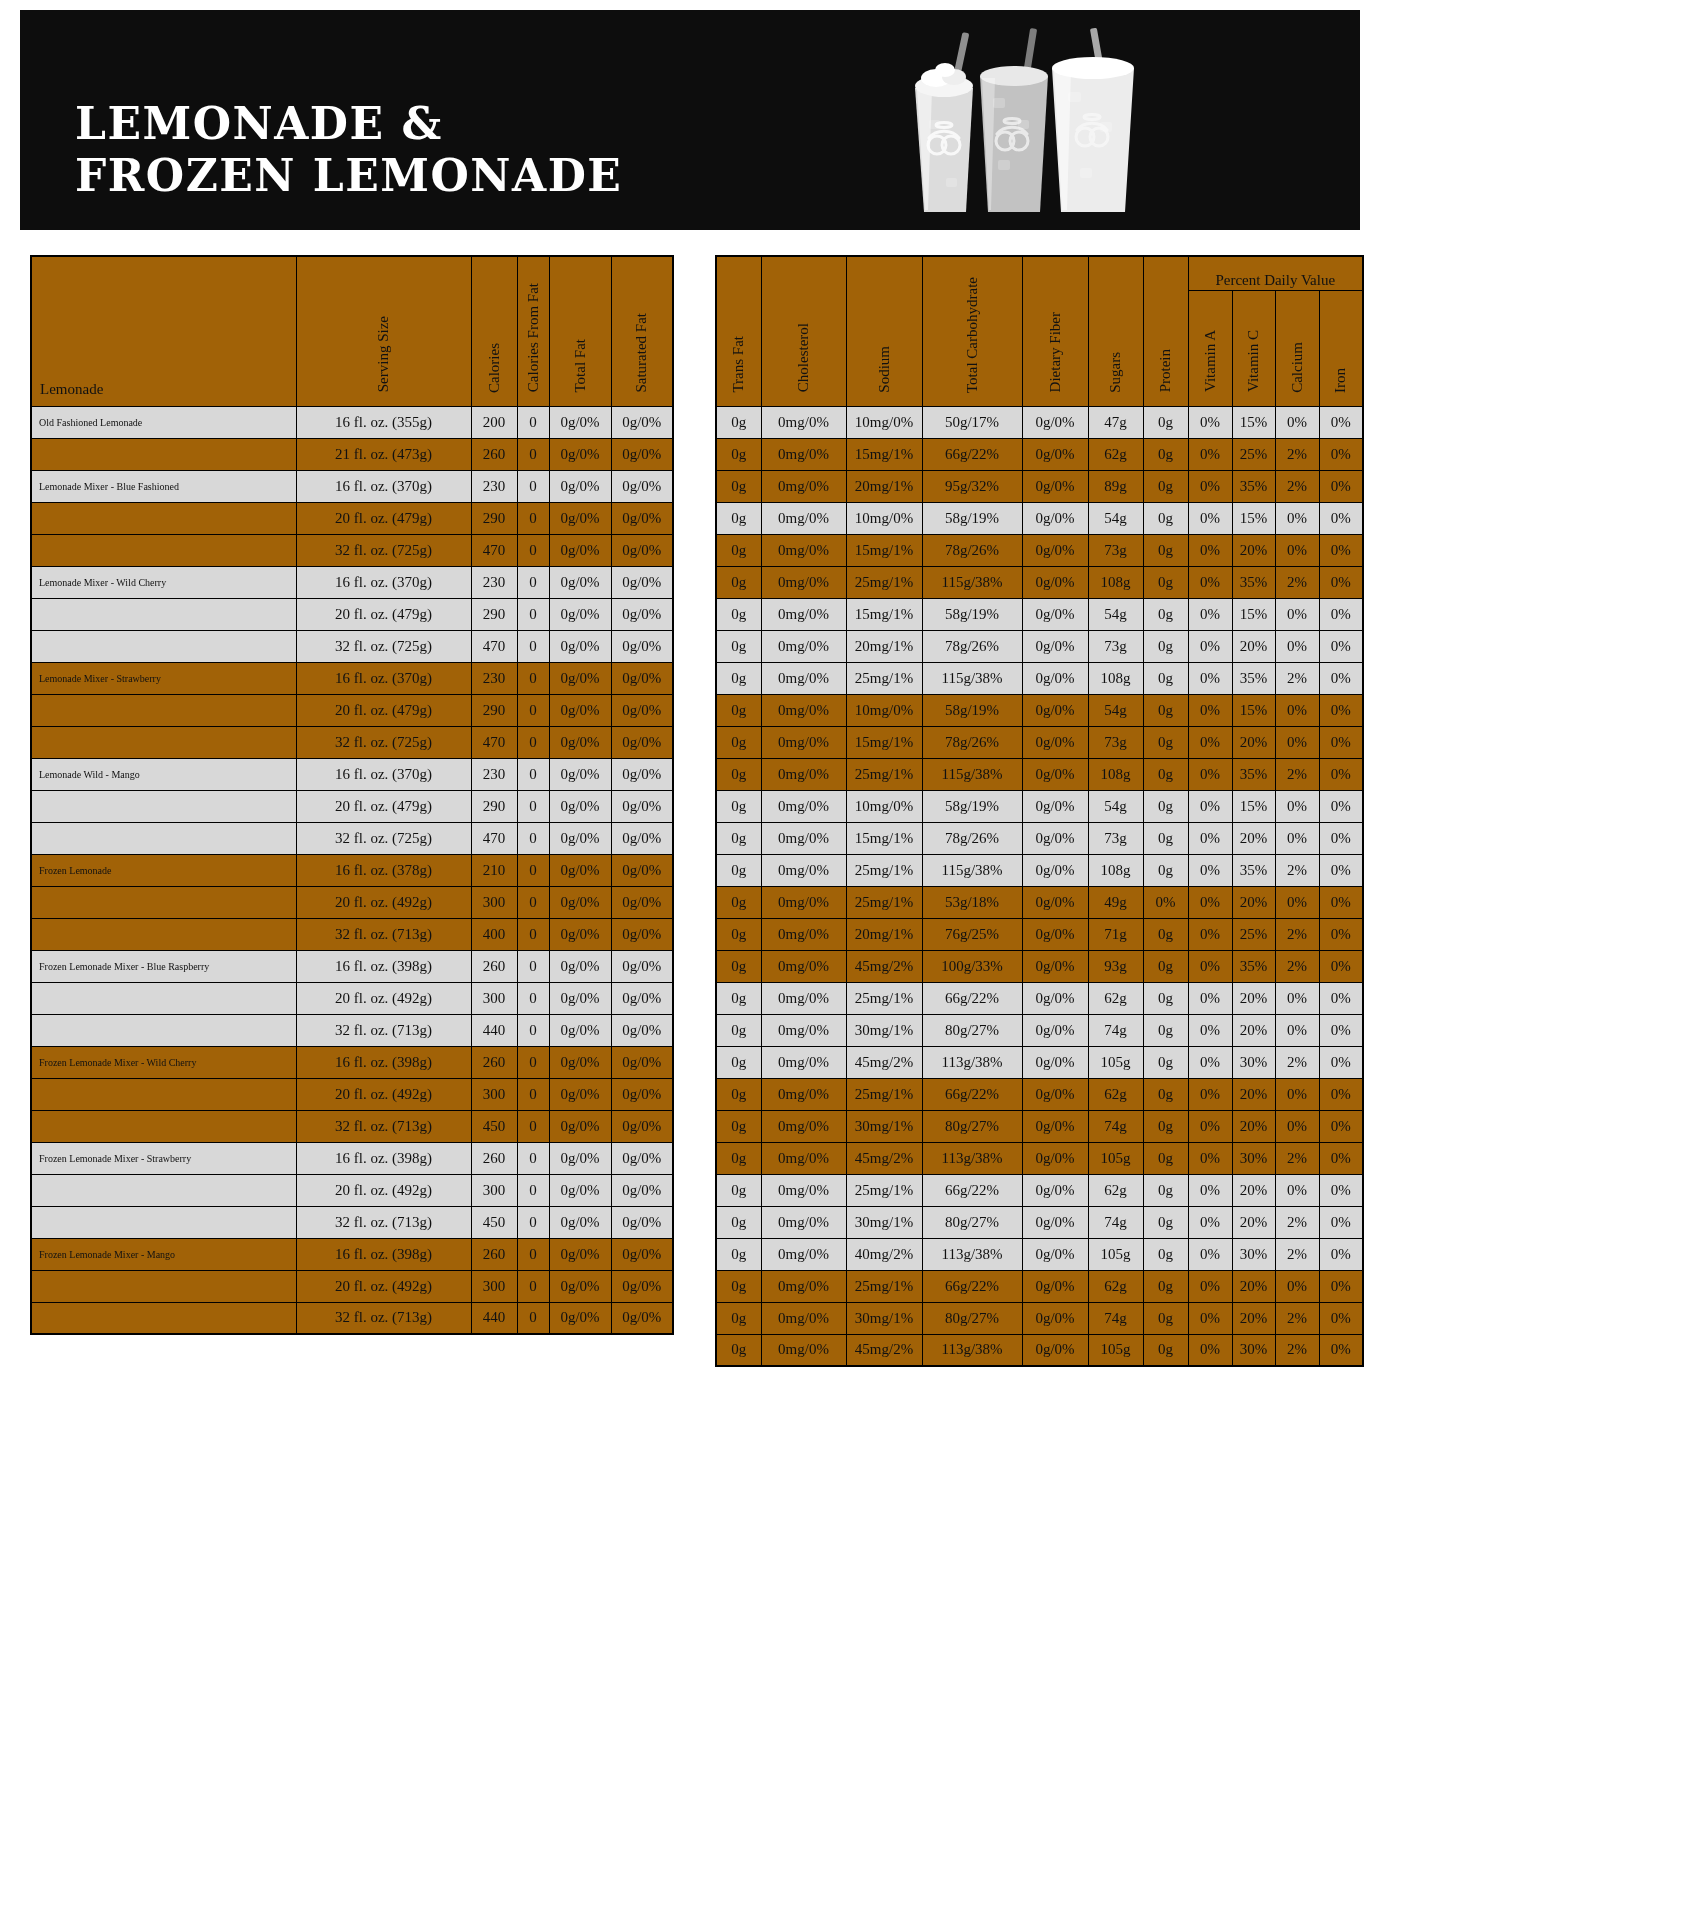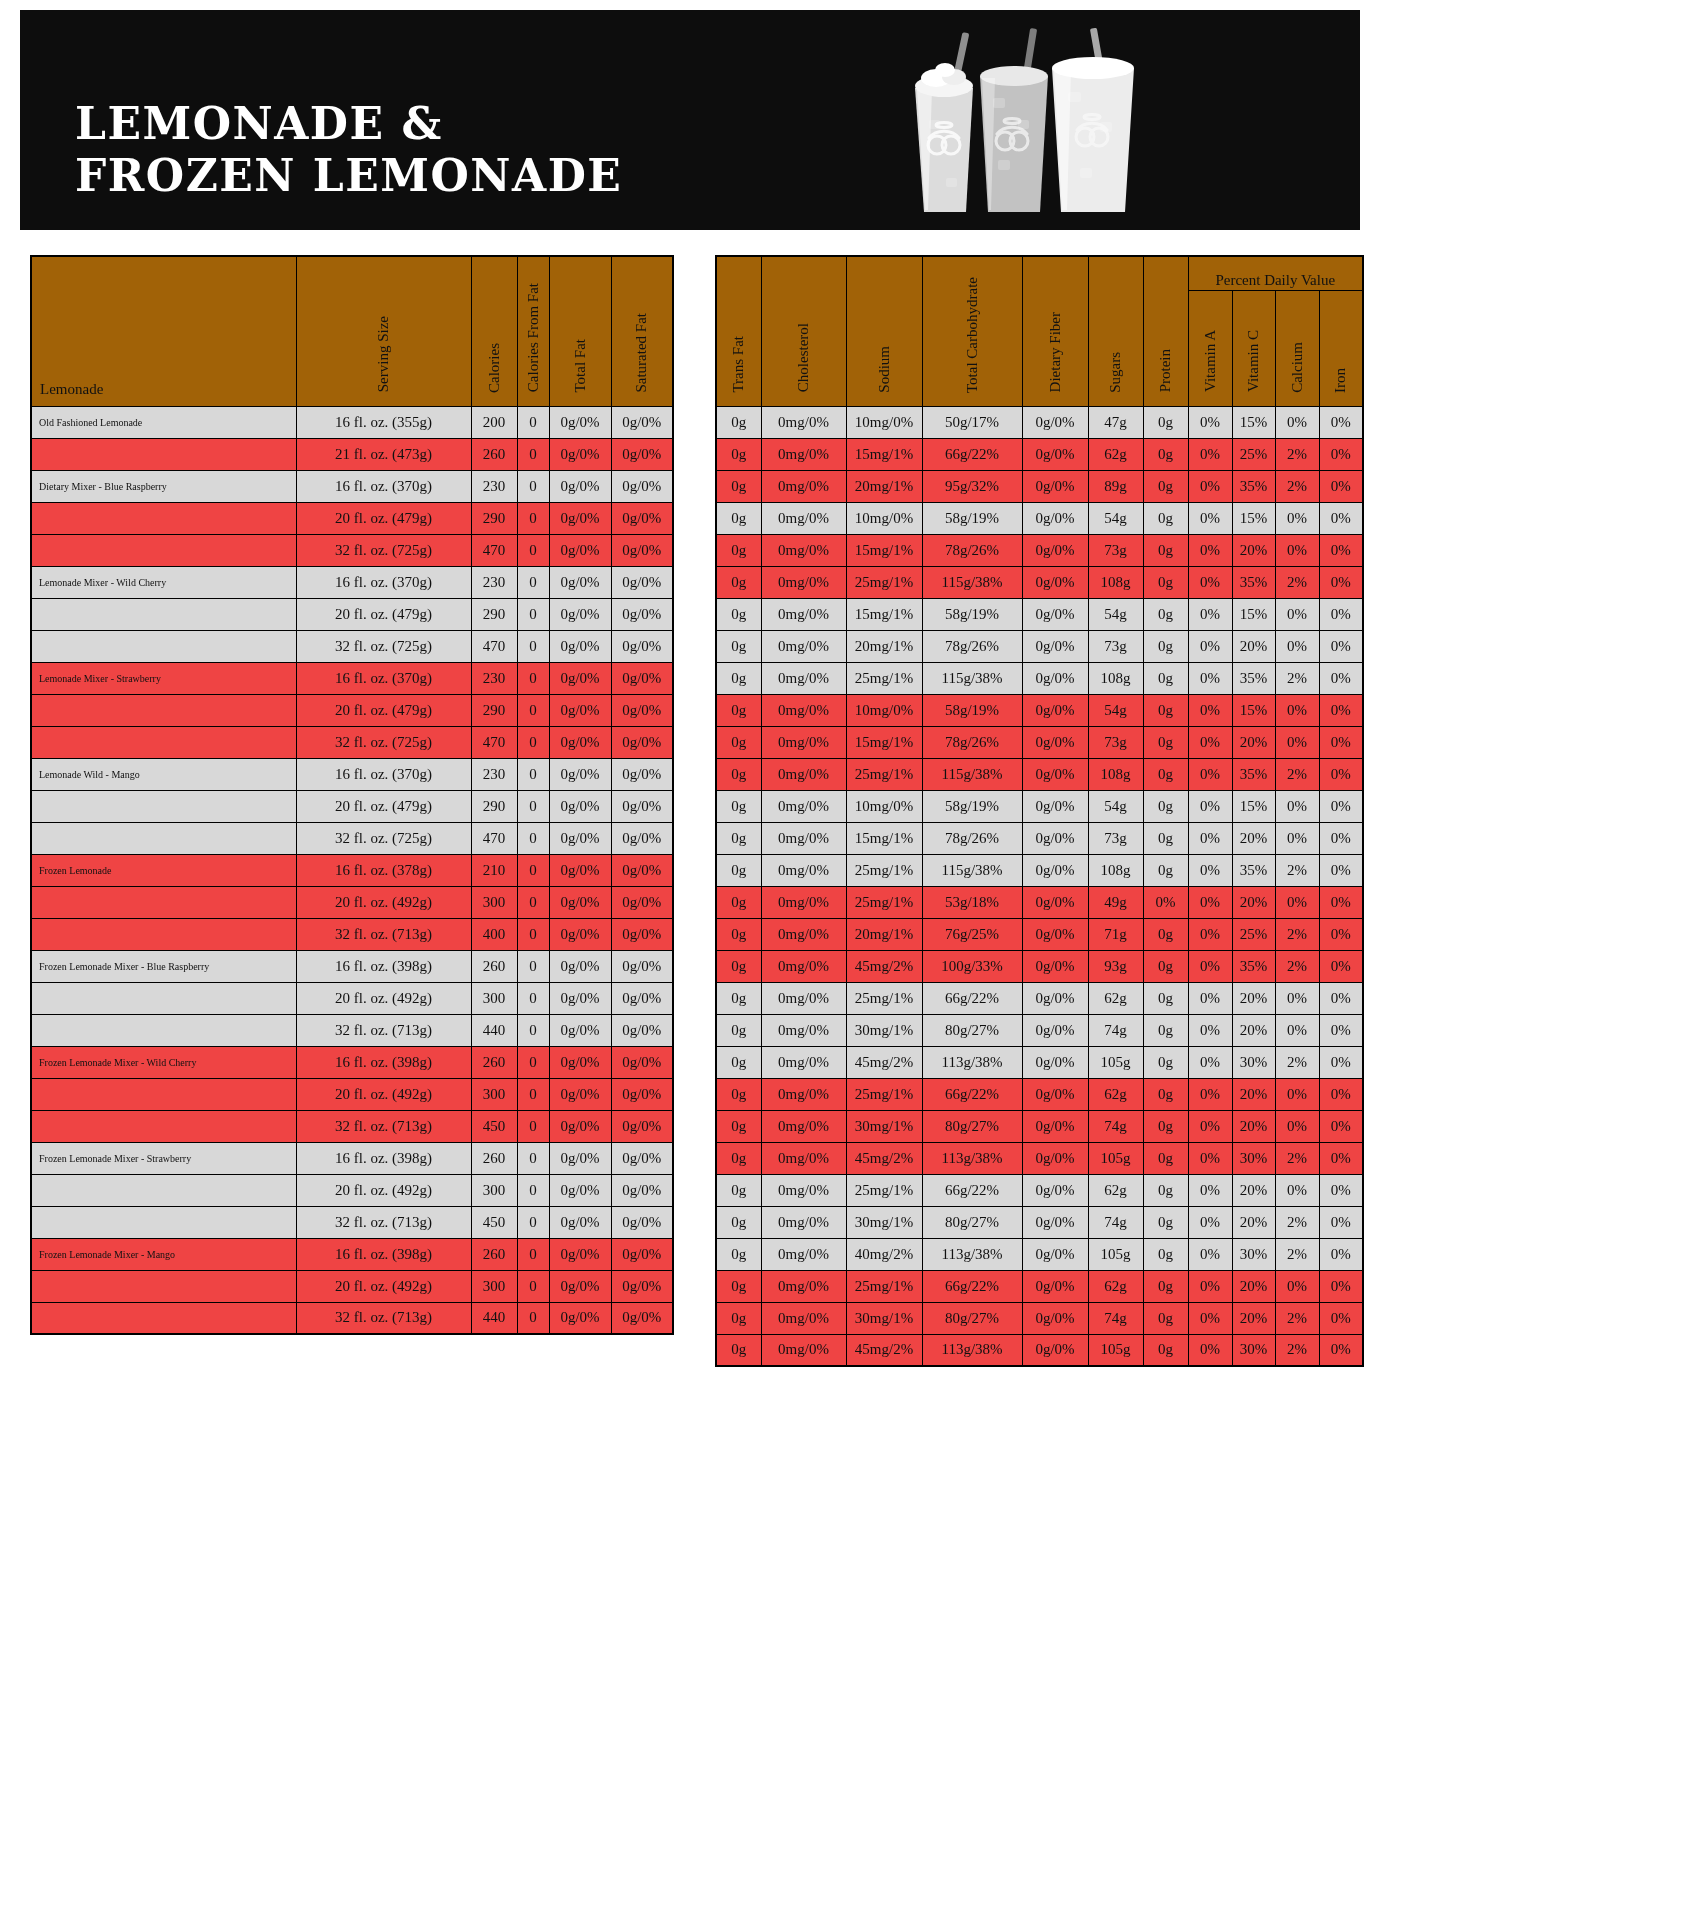--- a/index.html
+++ b/index.html
@@ -90,21 +90,21 @@
     font-size: 15px;
     padding: 0 2px;
     white-space: nowrap;
     overflow: hidden;
   }
   .nutri td.name-cell {
     text-align: left;
     padding: 0 4px 0 7px;
     font-size: 10px;
   }
-  .nutri tbody tr { background: #ef4444; }
+  .nutri tbody tr { background: #a16207; }
   .nutri tbody tr.shaded { background: var(--band-gray, #d8d8d8); }
 </style>
 </head>
 <body>
 
 <div class="page">
 
   <div class="banner">
     <div class="banner-title">
       <div>LEMONADE &amp;</div>
@@ -218,21 +218,21 @@
           </tr>
           <tr>
             <td class="name-cell"></td>
             <td>21 fl. oz. (473g)</td>
             <td>260</td>
             <td>0</td>
             <td>0g/0%</td>
             <td>0g/0%</td>
           </tr>
           <tr class="shaded">
-            <td class="name-cell">Dietary Mixer - Blue Raspberry</td>
+            <td class="name-cell">Lemonade Mixer - Blue Fashioned</td>
             <td>16 fl. oz. (370g)</td>
             <td>230</td>
             <td>0</td>
             <td>0g/0%</td>
             <td>0g/0%</td>
           </tr>
           <tr>
             <td class="name-cell"></td>
             <td>20 fl. oz. (479g)</td>
             <td>290</td>

